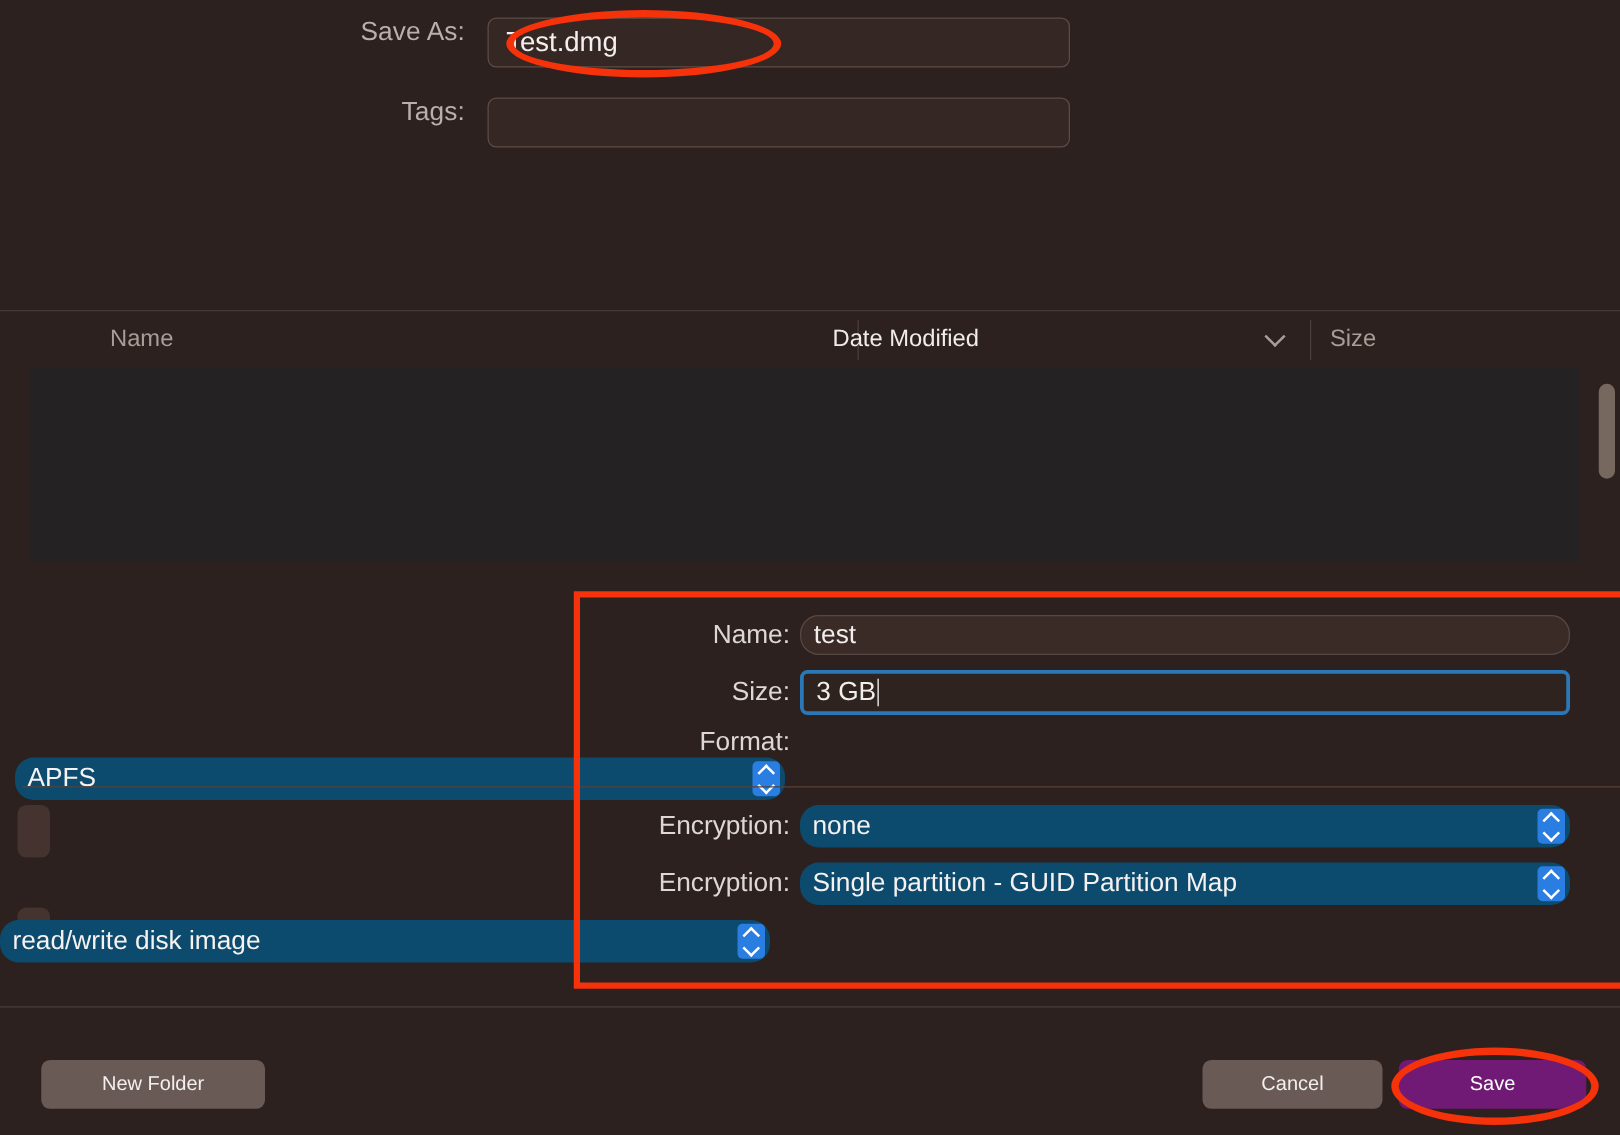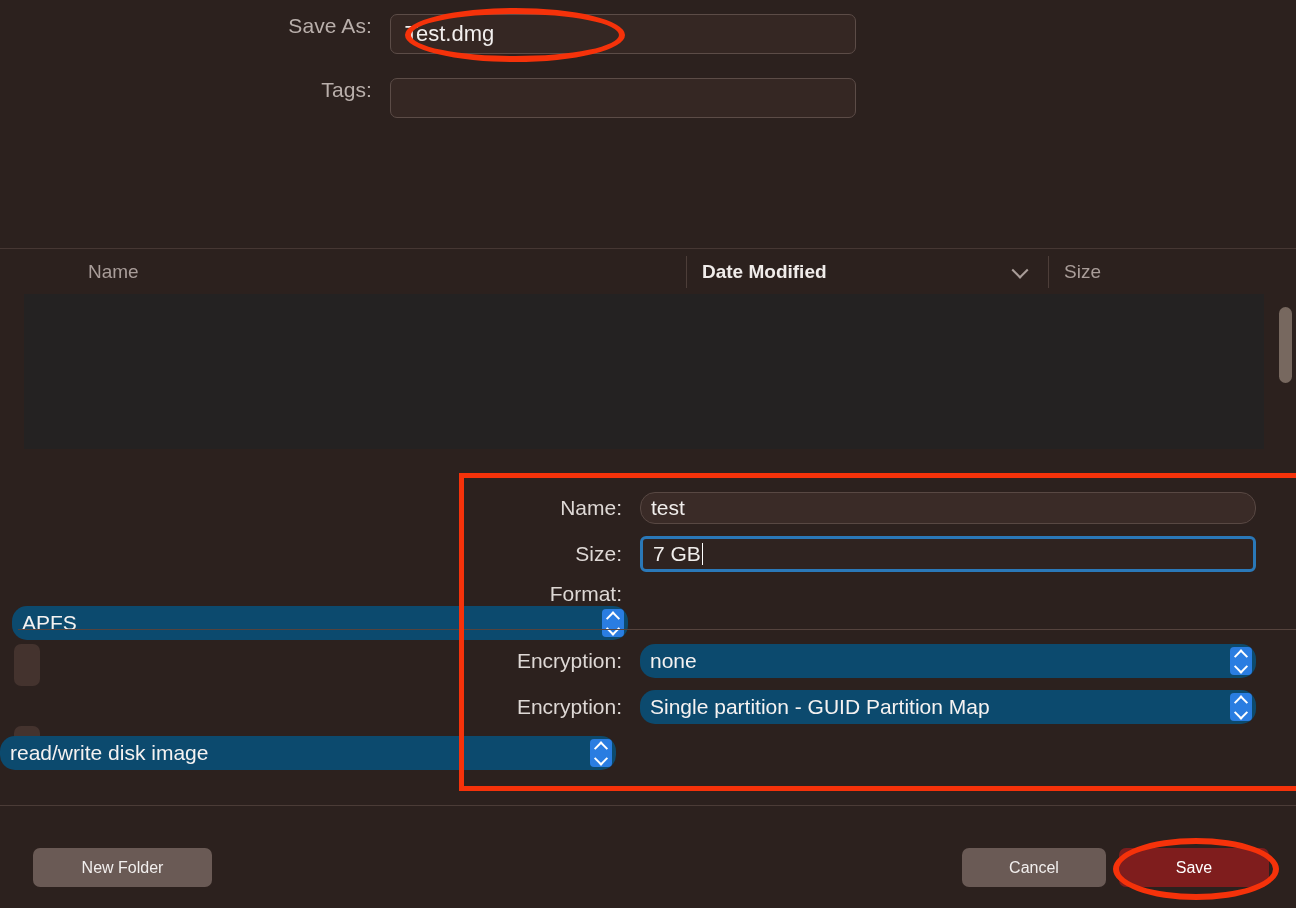--- a/index.html
+++ b/index.html
@@ -218,21 +218,21 @@
     border-top: 1px solid #463733;
     box-sizing: border-box;
   }
   .col-cell {
     position: absolute;
     top: 0; height: 45px;
     display: flex; align-items: center;
     font-size: 19px;
   }
   #col-name { left: 88px; color: #a99d99; }
-  #col-date { left: 702px; color: #f0ecea; font-weight: bold; }
+  #col-date { left: 666px; color: #f0ecea; font-weight: normal; }
   #col-size { left: 1064px; color: #a99d99; }
   .col-div {
     position: absolute; top: 7px;
     width: 1px; height: 32px;
     background: #4d3e39;
   }
   #div1 { left: 686px; }
   #div2 { left: 1048px; }
   #sort-ind {
     position: absolute; left: 1014px; top: 16px;
@@ -285,21 +285,21 @@
     width: 1296px; height: 332px;
   }
   .acc-row {
     position: absolute;
     display: flex;
     align-items: center;
   }
   .acc-label {
     width: 640px;
     text-align: right;
-    padding-right: 18px;
+    padding-right: 8px;
     font-size: 21px;
     color: #ded8d5;
     box-sizing: border-box;
   }
   .acc-field {
     height: 32px;
     border-radius: 15px;
     box-sizing: border-box;
     display: flex;
     align-items: center;
@@ -389,21 +389,21 @@
   }
   #btn-cancel {
     left: 962px; top: 848px;
     width: 144px; height: 39px;
     background: #6a5a55;
     color: #f2efee;
   }
   #btn-save {
     left: 1119px; top: 848px;
     width: 150px; height: 39px;
-    background: #7f1d1d;
+    background: #701a75;
     color: #ffffff;
   }
 
   
   .anno-ellipse {
     position: absolute;
     border: 6px solid #f5320a;
     border-radius: 50%;
     box-sizing: border-box;
     pointer-events: none;
@@ -530,21 +530,21 @@
   <div class="acc-row" id="row-name">
     <div class="acc-label">Name:</div>
     <div class="acc-field acc-text">
       <span>test</span>
     </div>
   </div>
 
   <div class="acc-row" id="row-size">
     <div class="acc-label">Size:</div>
     <div class="acc-field acc-text focused">
-      <span>7 GB</span>
+      <span>3 GB</span>
       <span class="caret"></span>
     </div>
   </div>
 
   <div class="acc-row" id="row-format">
     <div class="acc-label">Format:</div>
     <div class="acc-field acc-popup">
       <span>APFS</span>
       <span class="pop-stepper">
         <span class="sc u"></span>

